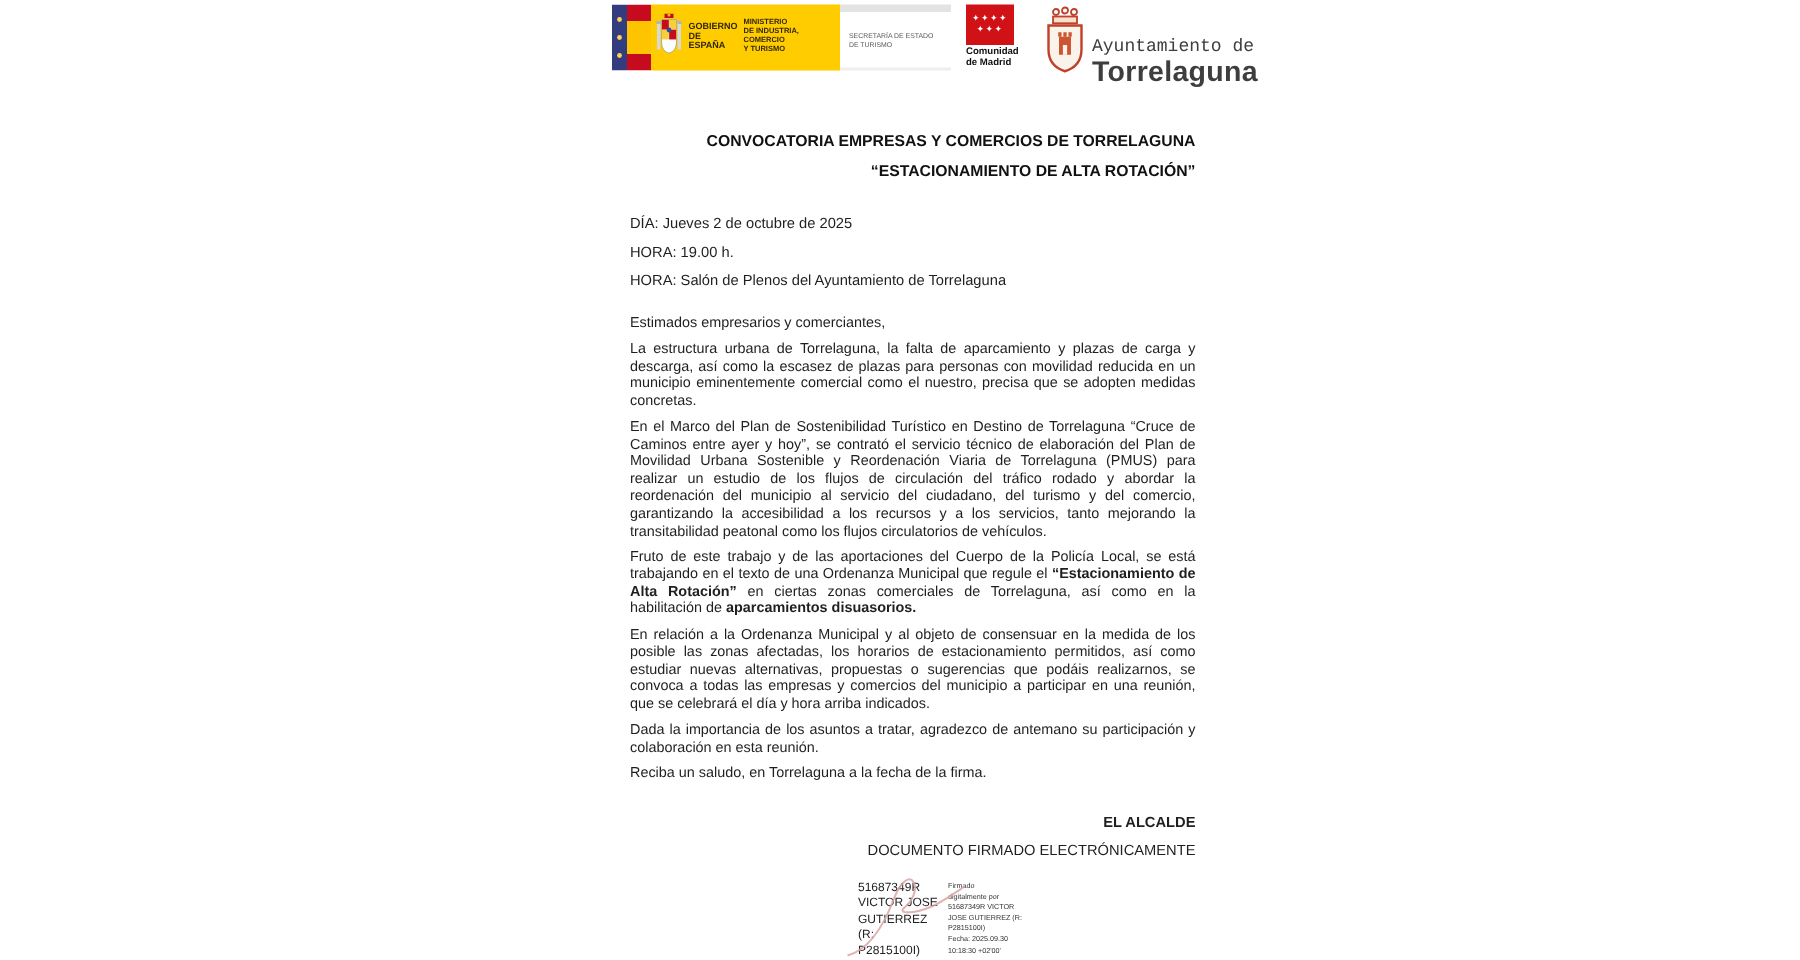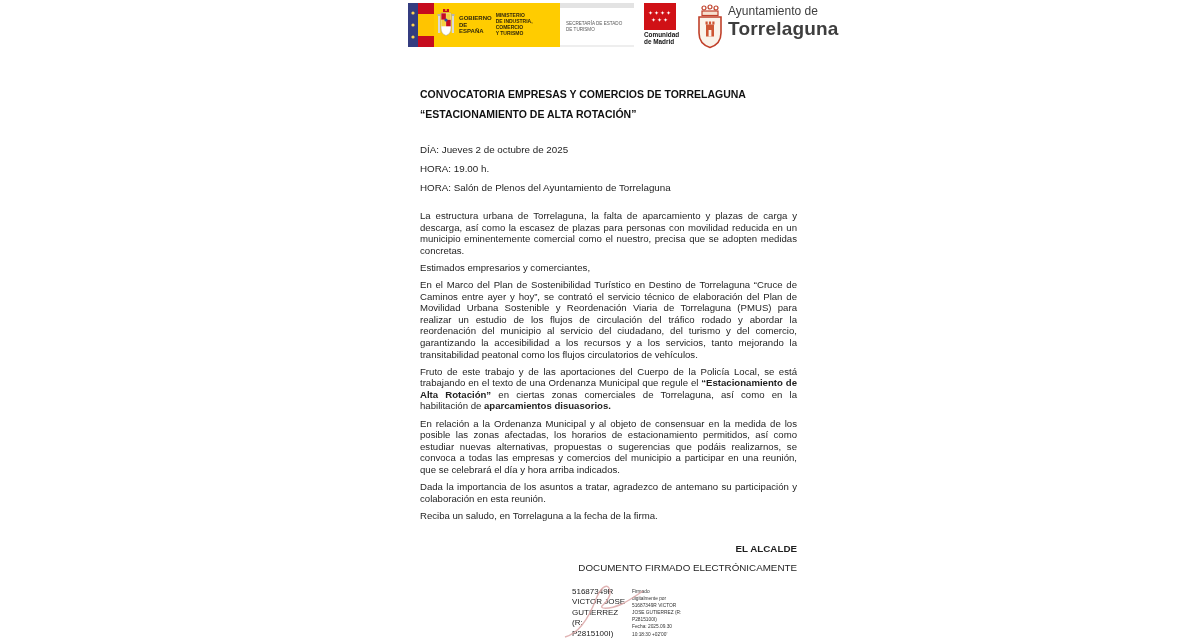--- a/index.html
+++ b/index.html
@@ -23,26 +23,26 @@
 
   .madrid-logo{margin-left:10px;width:46px;display:flex;flex-direction:column;align-items:flex-start;}
   .madrid-box{width:32px;height:27px;background:#d01116;display:flex;flex-direction:column;
               align-items:center;justify-content:center;}
   .madrid-stars{font-size:6px;line-height:6.5px;color:#ffffff;letter-spacing:1px;text-align:center;}
   .madrid-label{font-size:6.4px;font-weight:bold;line-height:6.6px;color:#111;white-space:pre-line;margin-top:2px;}
 
   .torre-logo{margin-left:6px;display:flex;align-items:flex-start;}
   .shield-icon{display:block;margin-top:1px;}
   .ayto-text{margin-left:4px;color:#3e3e3e;}
-  .ayto-line1{font-size:12px;line-height:14px;margin-top:1px;}
+  .ayto-line1{font-size:12px;line-height:14px;margin-top:21px;font-family:Liberation Mono, monospace;}
   .ayto-line2{font-size:19px;font-weight:bold;line-height:21px;letter-spacing:0.2px;}
 
   
   .content{position:absolute;left:12px;width:377px;}
-  .title{top:84px;text-align:left;font-weight:bold;font-size:10.5px;line-height:20px;color:#111;}
+  .title{top:84px;text-align:right;font-weight:bold;font-size:10.5px;line-height:20px;color:#111;}
   .meta{top:140px;font-weight:normal;font-size:9.8px;line-height:19px;}
   .bodytext{top:210px;font-size:9.6px;line-height:11.6px;text-align:justify;}
   .bodytext p{margin:0 0 5.5px 0;}
   .closing{top:543px;text-align:right;font-size:9.8px;}
   .closing .alcalde{font-weight:bold;margin-bottom:8px;}
 
   
   .signature{position:absolute;left:164px;top:587px;display:flex;}
   .sig-name{width:57px;font-size:8px;font-weight:normal;line-height:10.4px;color:#222;white-space:pre-line;}
   .sig-details{width:58px;font-size:4.8px;line-height:7.1px;color:#333;white-space:pre-line;margin-left:3px;padding-top:1px;}
@@ -126,22 +126,22 @@
       <div>“ESTACIONAMIENTO DE ALTA ROTACIÓN”</div>
     </div>
 
     <div class="content meta">
       <div>DÍA: Jueves 2 de octubre de 2025</div>
       <div>HORA: 19.00 h.</div>
       <div>HORA: Salón de Plenos del Ayuntamiento de Torrelaguna</div>
     </div>
 
     <div class="content bodytext">
+      <p><span>Estimados empresarios y comerciantes,</span></p>
       <p><span>La estructura urbana de Torrelaguna, la falta de aparcamiento y plazas de carga y descarga, así como la escasez de plazas para personas con movilidad reducida en un municipio eminentemente comercial como el nuestro, precisa que se adopten medidas concretas.</span></p>
-      <p><span>Estimados empresarios y comerciantes,</span></p>
       <p><span>En el Marco del Plan de Sostenibilidad Turístico en Destino de Torrelaguna “Cruce de Caminos entre ayer y hoy”, se contrató el servicio técnico de elaboración del Plan de Movilidad Urbana Sostenible y Reordenación Viaria de Torrelaguna (PMUS) para realizar un estudio de los flujos de circulación del tráfico rodado y abordar la reordenación del municipio al servicio del ciudadano, del turismo y del comercio, garantizando la accesibilidad a los recursos y a los servicios, tanto mejorando la transitabilidad peatonal como los flujos circulatorios de vehículos.</span></p>
       <p><span>Fruto de este trabajo y de las aportaciones del Cuerpo de la Policía Local, se está trabajando en el texto de una Ordenanza Municipal que regule el </span><span style="font-weight: bold;">“Estacionamiento de Alta Rotación”</span><span> en ciertas zonas comerciales de Torrelaguna, así como en la habilitación de </span><span style="font-weight: bold;">aparcamientos disuasorios.</span></p>
       <p><span>En relación a la Ordenanza Municipal y al objeto de consensuar en la medida de los posible las zonas afectadas, los horarios de estacionamiento permitidos, así como estudiar nuevas alternativas, propuestas o sugerencias que podáis realizarnos, se convoca a todas las empresas y comercios del municipio a participar en una reunión, que se celebrará el día y hora arriba indicados.</span></p>
       <p><span>Dada la importancia de los asuntos a tratar, agradezco de antemano su participación y colaboración en esta reunión.</span></p>
       <p><span>Reciba un saludo, en Torrelaguna a la fecha de la firma.</span></p>
     </div>
 
     <div class="content closing">
       <div class="alcalde">EL ALCALDE</div>
       <div>DOCUMENTO FIRMADO ELECTRÓNICAMENTE</div>

